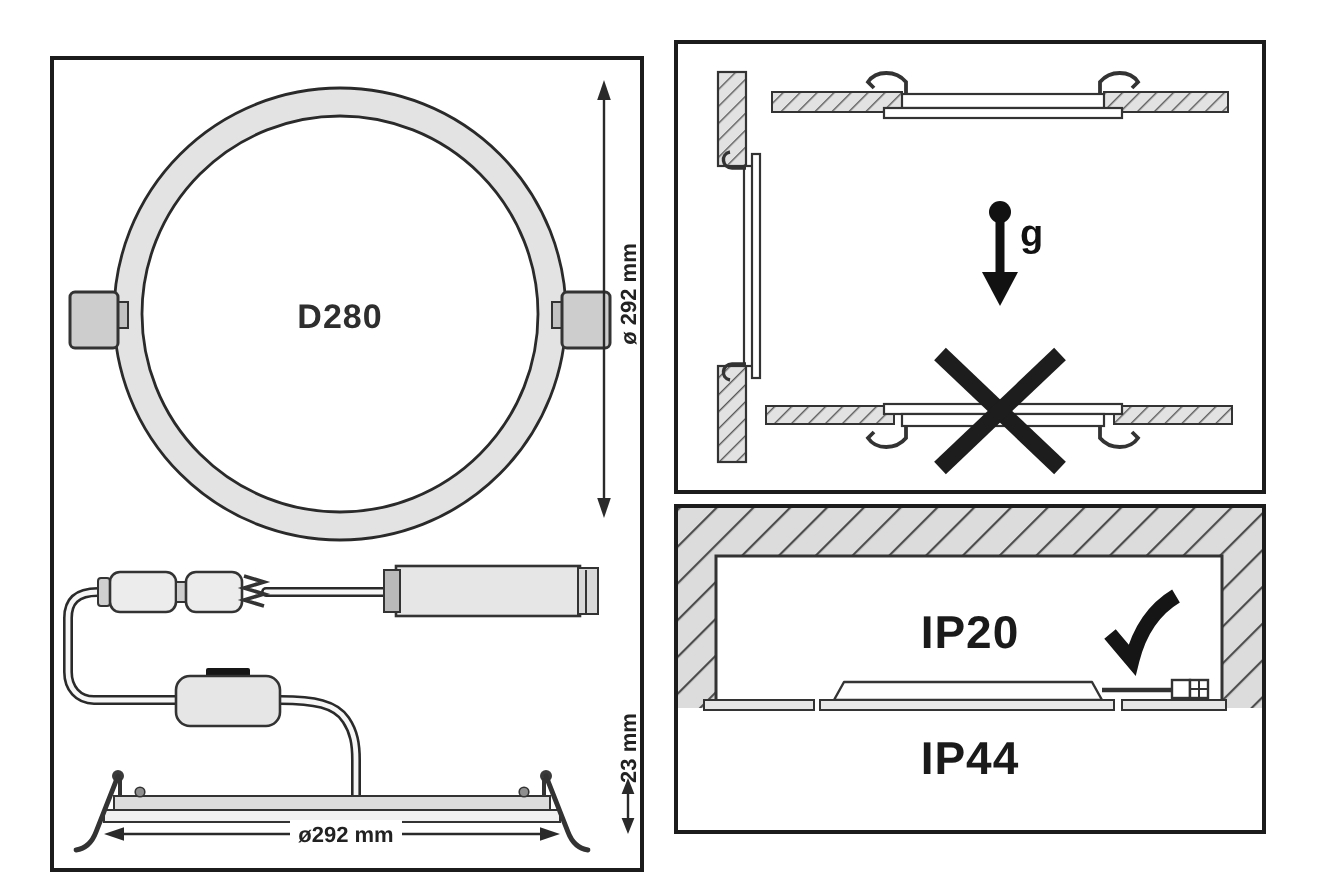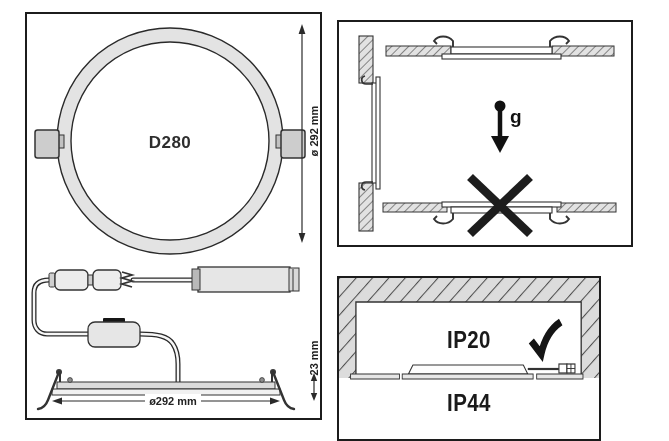--- a/index.html
+++ b/index.html
@@ -1,22 +1,22 @@
 <!DOCTYPE html>
 <html><head>
 <meta charset="utf-8">
 <style>
   html,body{margin:0;padding:0;background:#ffffff;}
   .stage{position:relative;width:669px;height:441px;background:#ffffff;overflow:hidden;
          font-family:"Liberation Sans",sans-serif;}
   .panel{position:absolute;box-sizing:border-box;border:2px solid #1c1c1c;background:#ffffff;}
   .panel svg{display:block;width:100%;height:100%;}
-  .panel-left{left:25px;top:12px;width:297px;height:408px;}
+  .panel-left{left:25px;top:28px;width:297px;height:408px;}
   .panel-top-right{left:337px;top:20px;width:296px;height:227px;}
-  .panel-bottom-right{left:337px;top:276px;width:264px;height:165px;}
+  .panel-bottom-right{left:337px;top:252px;width:296px;height:165px;}
   text{font-family:"Liberation Sans",sans-serif;fill:#1f1f1f;}
   .t-model{font-size:17px;font-weight:bold;letter-spacing:.5px;fill:#2e2e2e;}
   .t-dim{font-size:11px;font-weight:bold;fill:#222;}
   .t-g{font-size:19px;font-weight:bold;fill:#111;}
   .t-ip{font-size:23px;font-weight:bold;fill:#1a1a1a;letter-spacing:.5px;}
   .ln{stroke:#2a2a2a;fill:none;}
   .cable-outer{stroke:#2a2a2a;stroke-width:5;fill:none;stroke-linecap:round;}
   .cable-inner{stroke:#f6f6f6;stroke-width:2.4;fill:none;stroke-linecap:round;}
 </style>
 </head>

